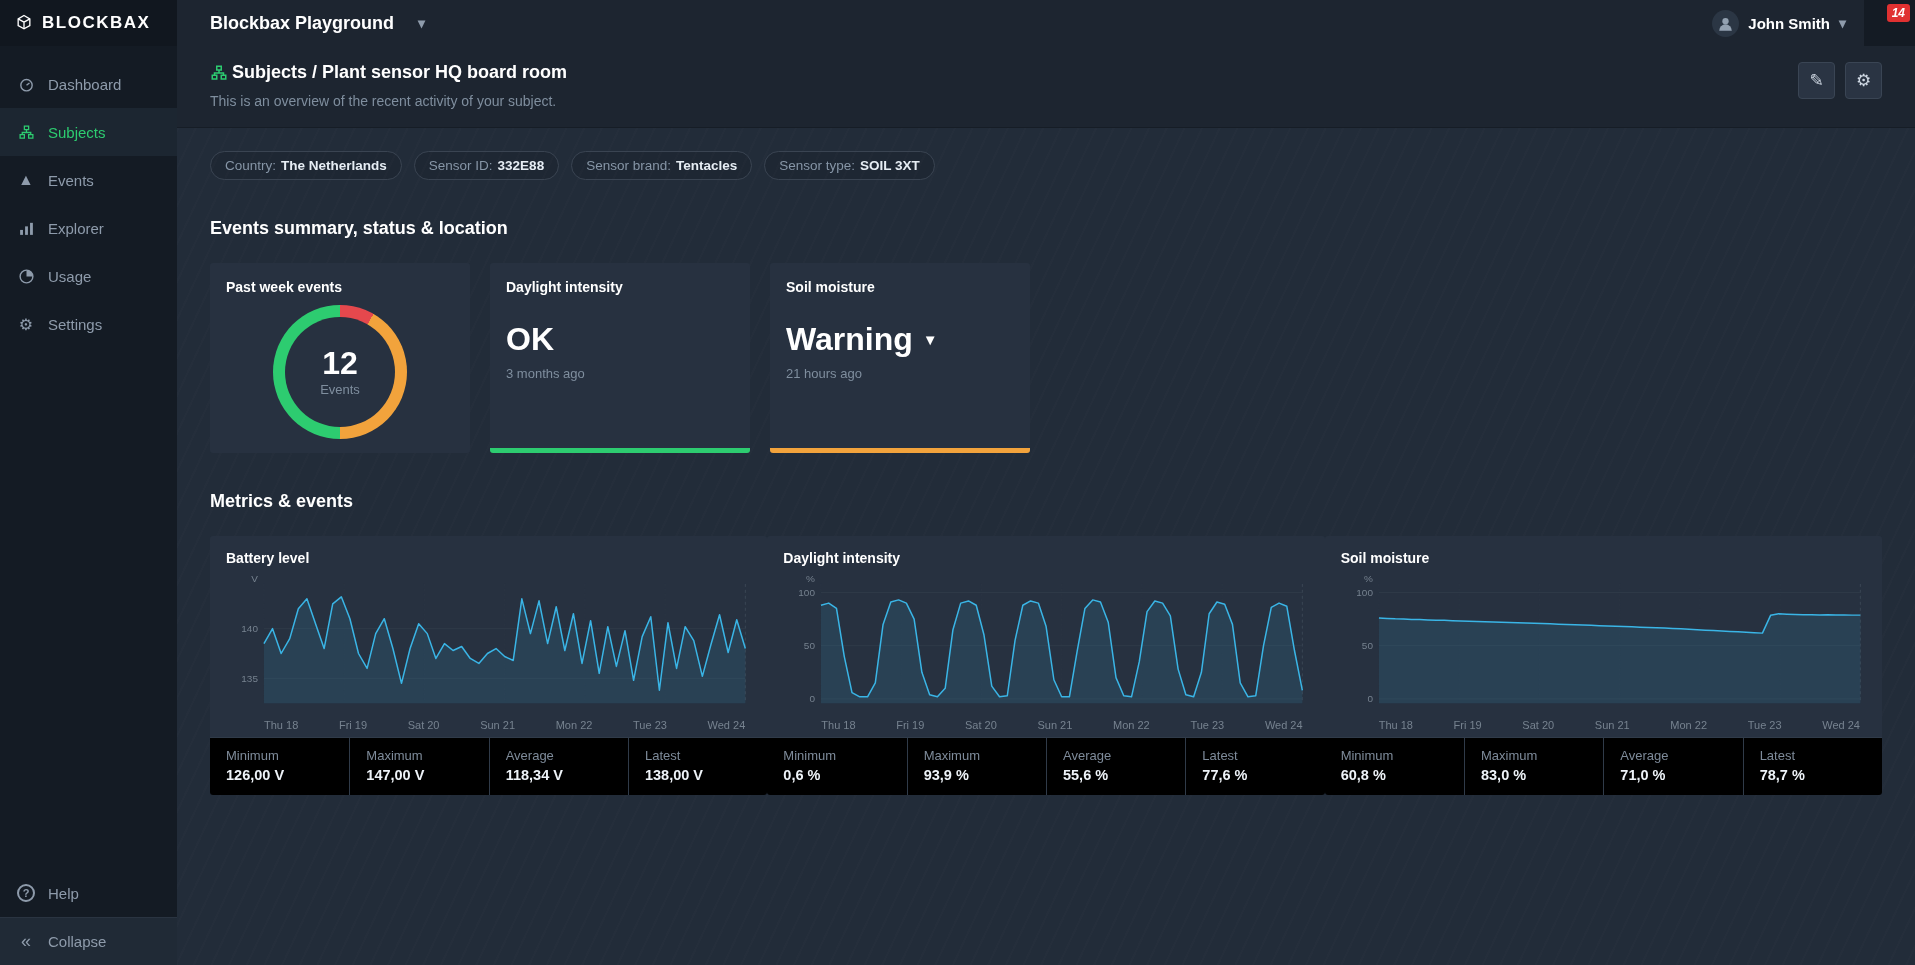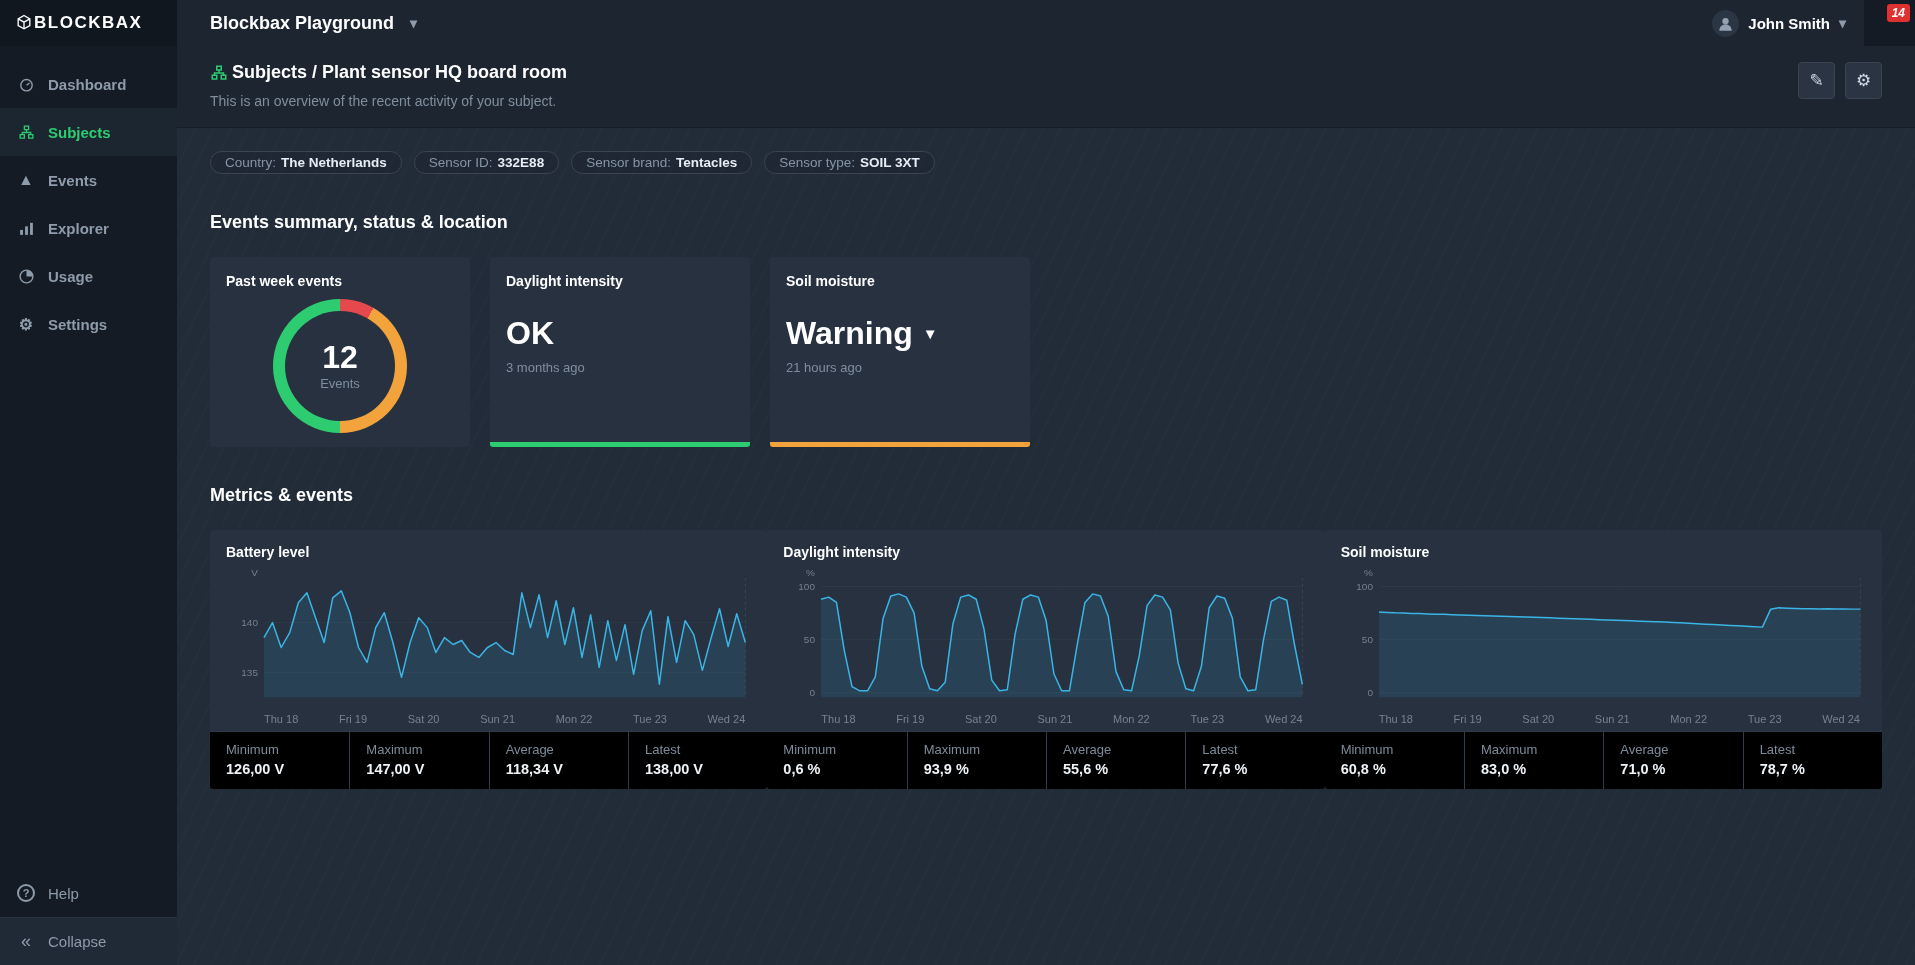--- a/index.html
+++ b/index.html
@@ -5,39 +5,39 @@
   * { box-sizing: border-box; margin: 0; padding: 0; }
   html,body { width:1915px; height:965px; overflow:hidden; }
   body {
     font-family: "Liberation Sans", sans-serif;
     background:#222c39; color:#ffffff; font-size:14px;
   }
   .app { display:flex; width:1915px; height:965px; }
 
   
   .sidebar { width:177px; flex-shrink:0; background:#141b24; display:flex; flex-direction:column; }
-  .logo { height:46px; display:flex; align-items:center; padding:0 14px;
+  .logo { height:46px; display:flex; align-items:center; gap:8px; padding:0 14px;
           background:#11171f; font-weight:bold; font-size:17px; letter-spacing:1.5px; color:#fff; }
   .logo svg { width:20px; height:20px; }
-  .nav { padding-top:14px;font-weight:bold; }
+  .nav { padding-top:14px; }
   .nav-item { height:48px; display:flex; align-items:center; gap:12px; padding:0 16px;
               color:#8e9bab; font-size:15px; cursor:pointer; }
   .nav-item .icon { width:20px; display:flex; justify-content:center; align-items:center; font-size:16px; }
   .nav-item svg { width:17px; height:17px; }
   .nav-item.active { color:#2dcc70; background:#1c2631; }
   .sidebar-spacer { flex:1; }
   .help-circle { width:18px; height:18px; border:2px solid currentColor; border-radius:50%;
                  font-size:11px; font-weight:bold; display:flex; align-items:center; justify-content:center; }
   .collapse-item { height:48px; background:#202a36; border-top:1px solid #2a3441; }
   .collapse-item .icon { font-size:18px; }
 
   
   .main { flex:1; display:flex; flex-direction:column; min-width:0; }
   .topbar { height:46px; flex-shrink:0; background:#1d2530; display:flex; align-items:center; padding-left:33px; }
-  .workspace { display:flex; align-items:center; gap:16px; font-size:18px; font-weight:bold; cursor:pointer; }
+  .workspace { display:flex; align-items:center; gap:24px; font-size:18px; font-weight:bold; cursor:pointer; }
   .caret { color:#8e9bab; font-size:14px; }
   .topbar-right { margin-left:auto; display:flex; align-items:center; height:100%; }
   .user { display:flex; align-items:center; gap:9px; padding:0 18px; font-size:15px; font-weight:bold; cursor:pointer; }
   .avatar { width:27px; height:27px; border-radius:50%; background:#2b3644; display:flex;
             align-items:center; justify-content:center; overflow:hidden; }
   .avatar svg { width:19px; height:19px; }
   .notif-box { width:51px; height:46px; background:#141b24; position:relative; cursor:pointer; }
   .badge { position:absolute; top:4px; right:5px; background:#e03131; color:#fff; font-size:12px;
            font-weight:bold; padding:2px 5px; border-radius:3px; min-width:18px; text-align:center;font-style:italic; }
 
@@ -48,21 +48,21 @@
   .breadcrumb svg { width:18px; height:18px; color:#2dcc70; }
   .subtitle { margin-top:10px; font-size:14px; color:#7f8e9e; }
   .ph-actions { margin-left:auto; display:flex; gap:10px; }
   .icon-btn { width:37px; height:37px; background:#2a3443; border:1px solid #3a4554; border-radius:4px;
               color:#cfd8e3; display:flex; align-items:center; justify-content:center; font-size:17px; cursor:pointer; }
 
   
   .content { flex:1; padding:23px 33px; background:#222c39;
              background-image:repeating-linear-gradient(115deg, rgba(255,255,255,0.012) 0 2px, transparent 2px 16px); }
   .tags { display:flex; gap:12px; }
-  .pill { height:23px; display:inline-flex; align-items:center; gap:5px; padding:0 14px;
+  .pill { height:29px; display:inline-flex; align-items:center; gap:5px; padding:0 14px;
           border:1px solid #3a4452; border-radius:15px; font-size:13.5px; color:#8695a6; background:rgba(0,0,0,0.10); }
   .pill b { color:#e6edf4; }
   .section-title { font-size:18px; font-weight:bold; margin:38px 0 24px; }
 
   
   .summary-row { display:flex; gap:20px; }
   .sum-card { width:260px; height:190px; background:#273140; border-radius:3px; position:relative;
               padding:16px; overflow:hidden; }
   .card-title { font-size:14px; font-weight:bold; color:#fff; }
   .status-text { font-size:32px; font-weight:bold; margin-top:26px; display:flex; align-items:center; gap:10px; }

